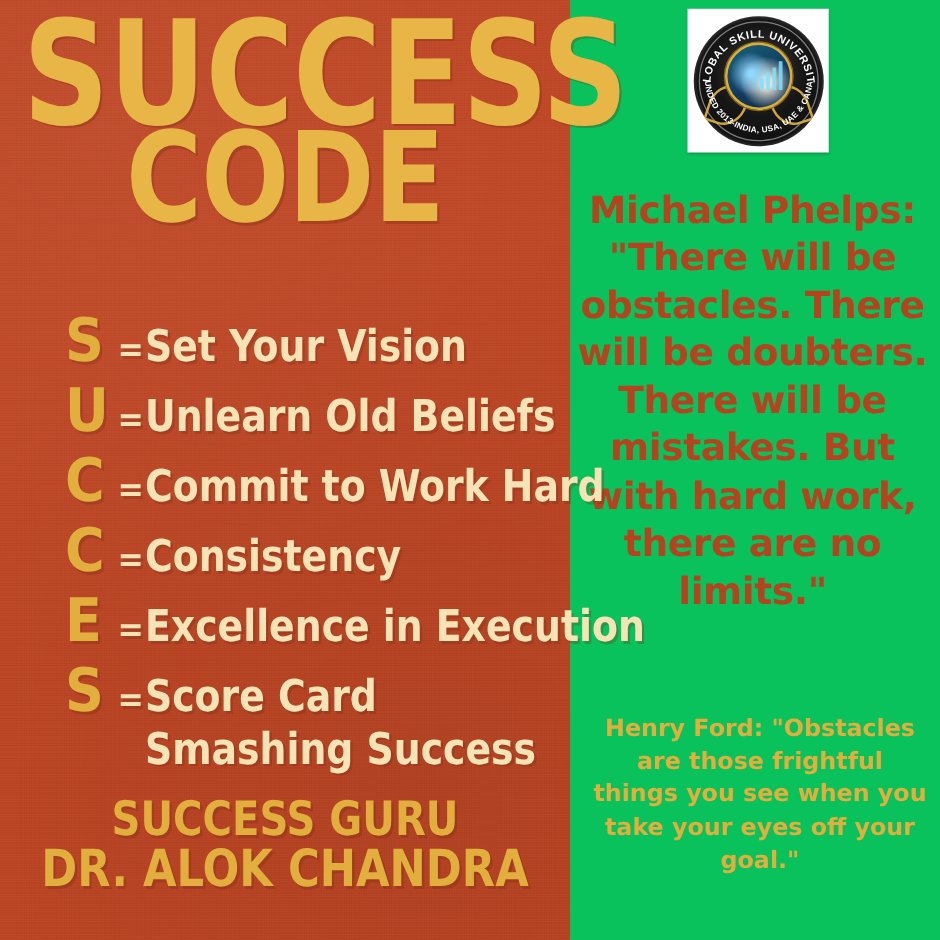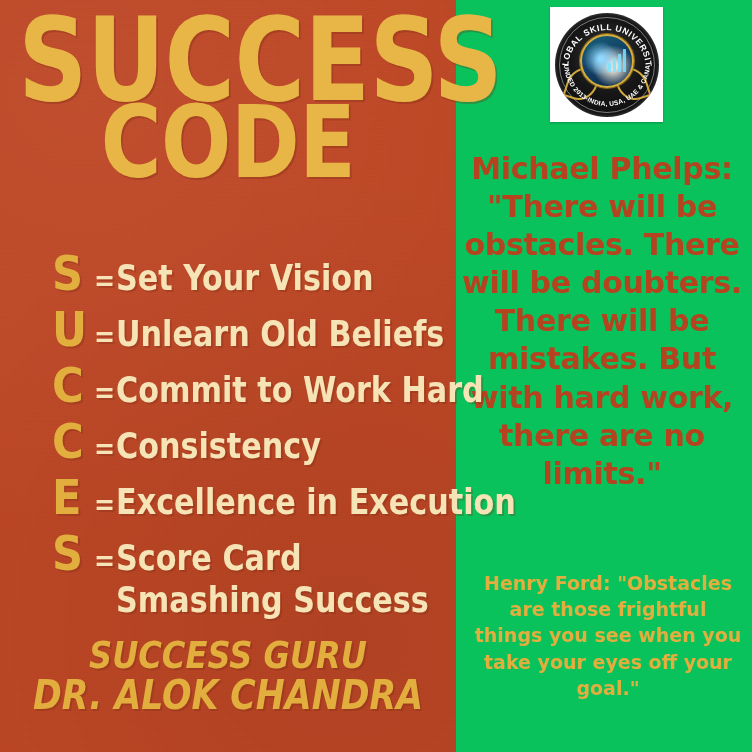--- a/index.html
+++ b/index.html
@@ -82,21 +82,20 @@
     color:#F6E4B6;
     font-family:"DejaVu Sans Condensed","Liberation Sans Narrow","Liberation Sans",sans-serif;
     font-weight:bold;font-size:35px;line-height:42px;white-space:nowrap;
     transform:scaleX(.96);transform-origin:left center;
     text-shadow:2px 2px 0 rgba(120,40,18,.28);
   }
   
   #signature{
     position:absolute;left:0;top:636px;width:456px;text-align:center;z-index:5;
     line-height:1.02;
-    font-style:italic;
   }
   #signature span{
     display:block;
     color:#E2AE3E;
     font-family:"DejaVu Sans Condensed","Liberation Sans Narrow","Liberation Sans",sans-serif;
     font-weight:bold;
     text-shadow:2px 2px 0 rgba(120,40,18,.28);
     transform:scaleX(.94);
   }
   #signature .s1{font-size:38px;}

